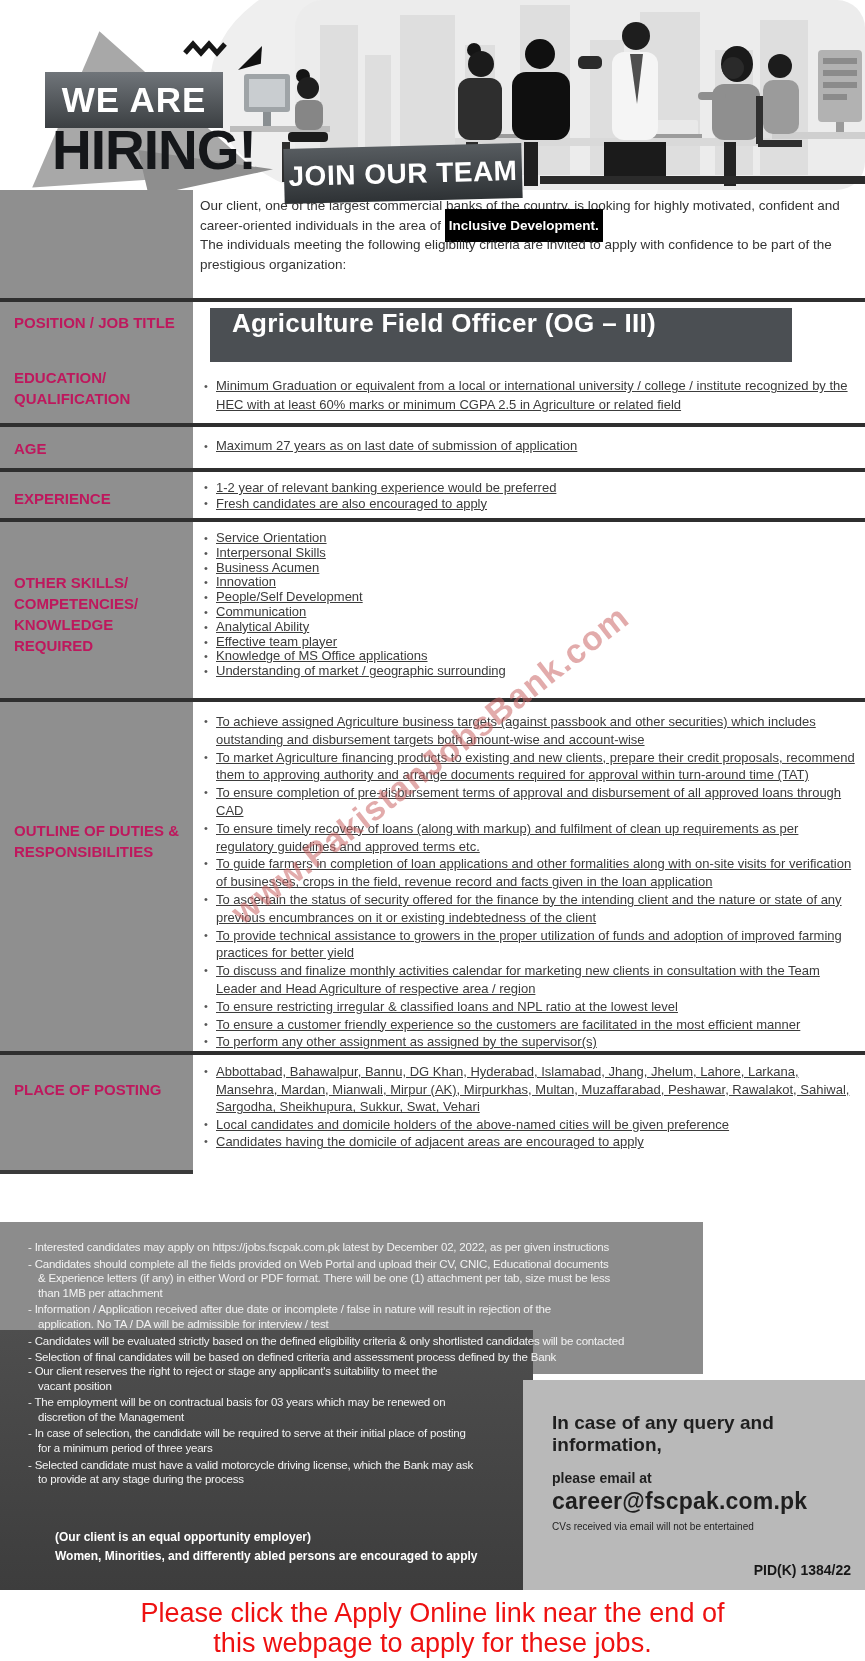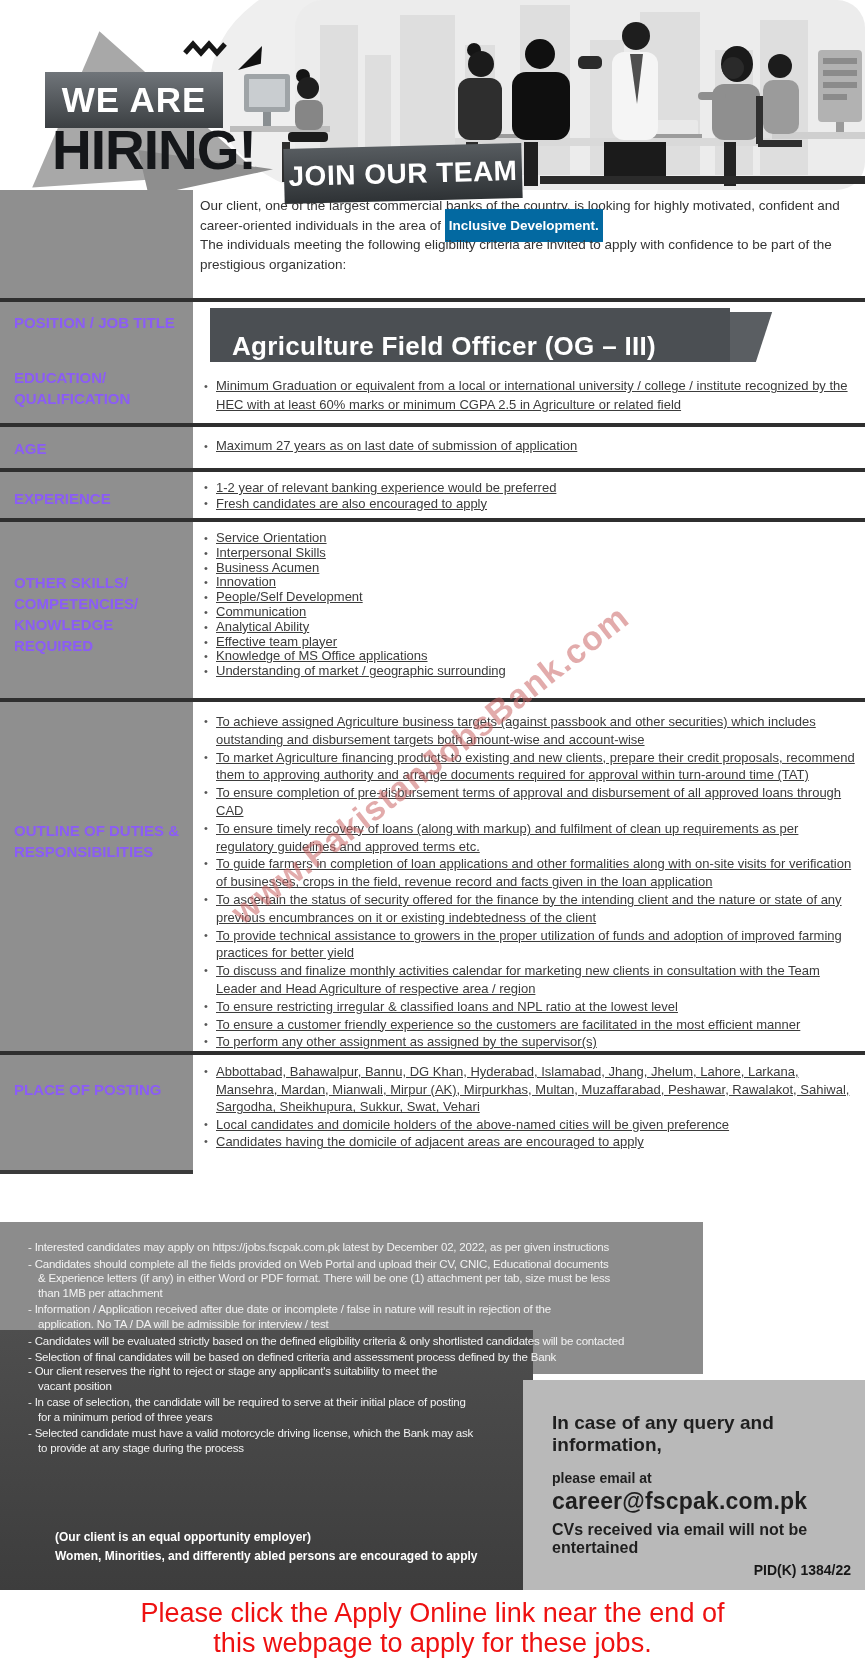--- a/index.html
+++ b/index.html
@@ -22,28 +22,28 @@
        letter-spacing:-1px;margin-left:28px;}
   .join{position:absolute;left:284px;top:146px;width:238px;height:55px;
        background:linear-gradient(#575c60,#2e3235);color:#fff;font-weight:700;font-size:28px;
        display:flex;align-items:center;justify-content:center;transform:rotate(-1.5deg);
        letter-spacing:0.5px;}
 
   
   .leftcol{position:absolute;left:0;top:190px;width:193px;height:984px;background:#8f8f8f;}
   .leftcol-end{position:absolute;left:0;top:1170px;width:193px;height:4px;background:#3a3a3a;}
   .sep{position:absolute;left:0;width:865px;height:4px;background:#2f2f2f;}
-  .label{position:absolute;left:14px;color:#8b5cf6;font-weight:700;font-size:15px;line-height:21px;}
+  .label{position:absolute;left:14px;color:#be185d;font-weight:700;font-size:15px;line-height:21px;}
 
   
   .intro{position:absolute;left:200px;top:196px;width:662px;font-size:13.5px;line-height:19.5px;color:#333;}
   .intro p{margin:0;}
-  .hl{background:#0369a1;color:#fff;font-weight:700;padding:9px 4px;}
-  .jobbanner{position:absolute;left:210px;top:308px;width:520px;height:54px;background:#4b4f53;
-       display:flex;align-items:flex-end;z-index:2;}
+  .hl{background:#000000;color:#fff;font-weight:700;padding:9px 4px;}
+  .jobbanner{position:absolute;left:210px;top:308px;width:582px;height:54px;background:#4b4f53;
+       display:flex;align-items:flex-start;z-index:2;}
   .jobbanner span{color:#fff;font-weight:700;font-size:26px;padding-left:22px;letter-spacing:0.3px;}
   .tail{position:absolute;left:700px;top:312px;width:64px;height:50px;background:#5a5e62;
        transform:skewX(-18deg);z-index:1;}
   ul.blist{position:absolute;margin:0;padding:0;list-style:none;font-size:13px;color:#3c3c3c;}
   ul.blist li{position:relative;padding-left:14px;text-decoration:underline;}
   ul.blist li::before{content:"•";position:absolute;left:2px;color:#555;font-size:11px;}
   .edu{left:202px;top:377px;width:654px;line-height:18.5px;}
   .agel{left:202px;top:437px;width:654px;line-height:18px;}
   .expl{left:202px;top:480px;width:654px;line-height:15.5px;}
   .skl{left:202px;top:531px;width:654px;font-size:12.5px;line-height:14.8px;}
@@ -65,21 +65,21 @@
   .inst{margin-bottom:2px;}
   .inst-line{white-space:nowrap;padding-left:10px;}
   .inst-line.first{padding-left:0;}
   .inst-line.first::before{content:"- ";}
   .eqop{position:absolute;left:55px;top:1528px;color:#ffffff;font-weight:700;font-size:12px;
        line-height:19px;z-index:3;}
   .query{position:absolute;left:552px;top:1412px;color:#1f1f1f;z-index:3;}
   .query .q1{font-weight:700;font-size:19px;margin-bottom:14px;}
   .query .q2{font-weight:700;font-size:14px;margin-bottom:2px;}
   .query .qmail{font-weight:700;font-size:23px;letter-spacing:0.2px;margin-bottom:6px;}
-  .query .q3{font-weight:700;font-size:16px;}
+  .query .q3{font-weight:400;font-size:10px;}
   .pid{position:absolute;right:14px;top:1562px;font-weight:700;font-size:14px;color:#161616;z-index:4;}
 
   .notice{position:absolute;left:0;width:865px;text-align:center;color:#ee1111;font-size:27px;z-index:3;}
   .notice.n1{top:1598px;}
   .notice.n2{top:1628px;}
 </style>
 </head>
 <body>
 
 <div class="page">
@@ -277,20 +277,24 @@
       <div class="inst-line first">Selection of final candidates will be based on defined criteria and assessment process defined by the Bank</div>
     </div>
   </div>
 
   <div class="insts insts-b">
     <div class="inst">
       <div class="inst-line first">Our client reserves the right to reject or stage any applicant's suitability to meet the</div>
       <div class="inst-line">vacant position</div>
     </div>
     <div class="inst">
+      <div class="inst-line first">The employment will be on contractual basis for 03 years which may be renewed on</div>
+      <div class="inst-line">discretion of the Management</div>
+    </div>
+    <div class="inst">
       <div class="inst-line first">In case of selection, the candidate will be required to serve at their initial place of posting</div>
       <div class="inst-line">for a minimum period of three years</div>
     </div>
     <div class="inst">
       <div class="inst-line first">Selected candidate must have a valid motorcycle driving license, which the Bank may ask</div>
       <div class="inst-line">to provide at any stage during the process</div>
     </div>
   </div>
 
   <div class="eqop">

